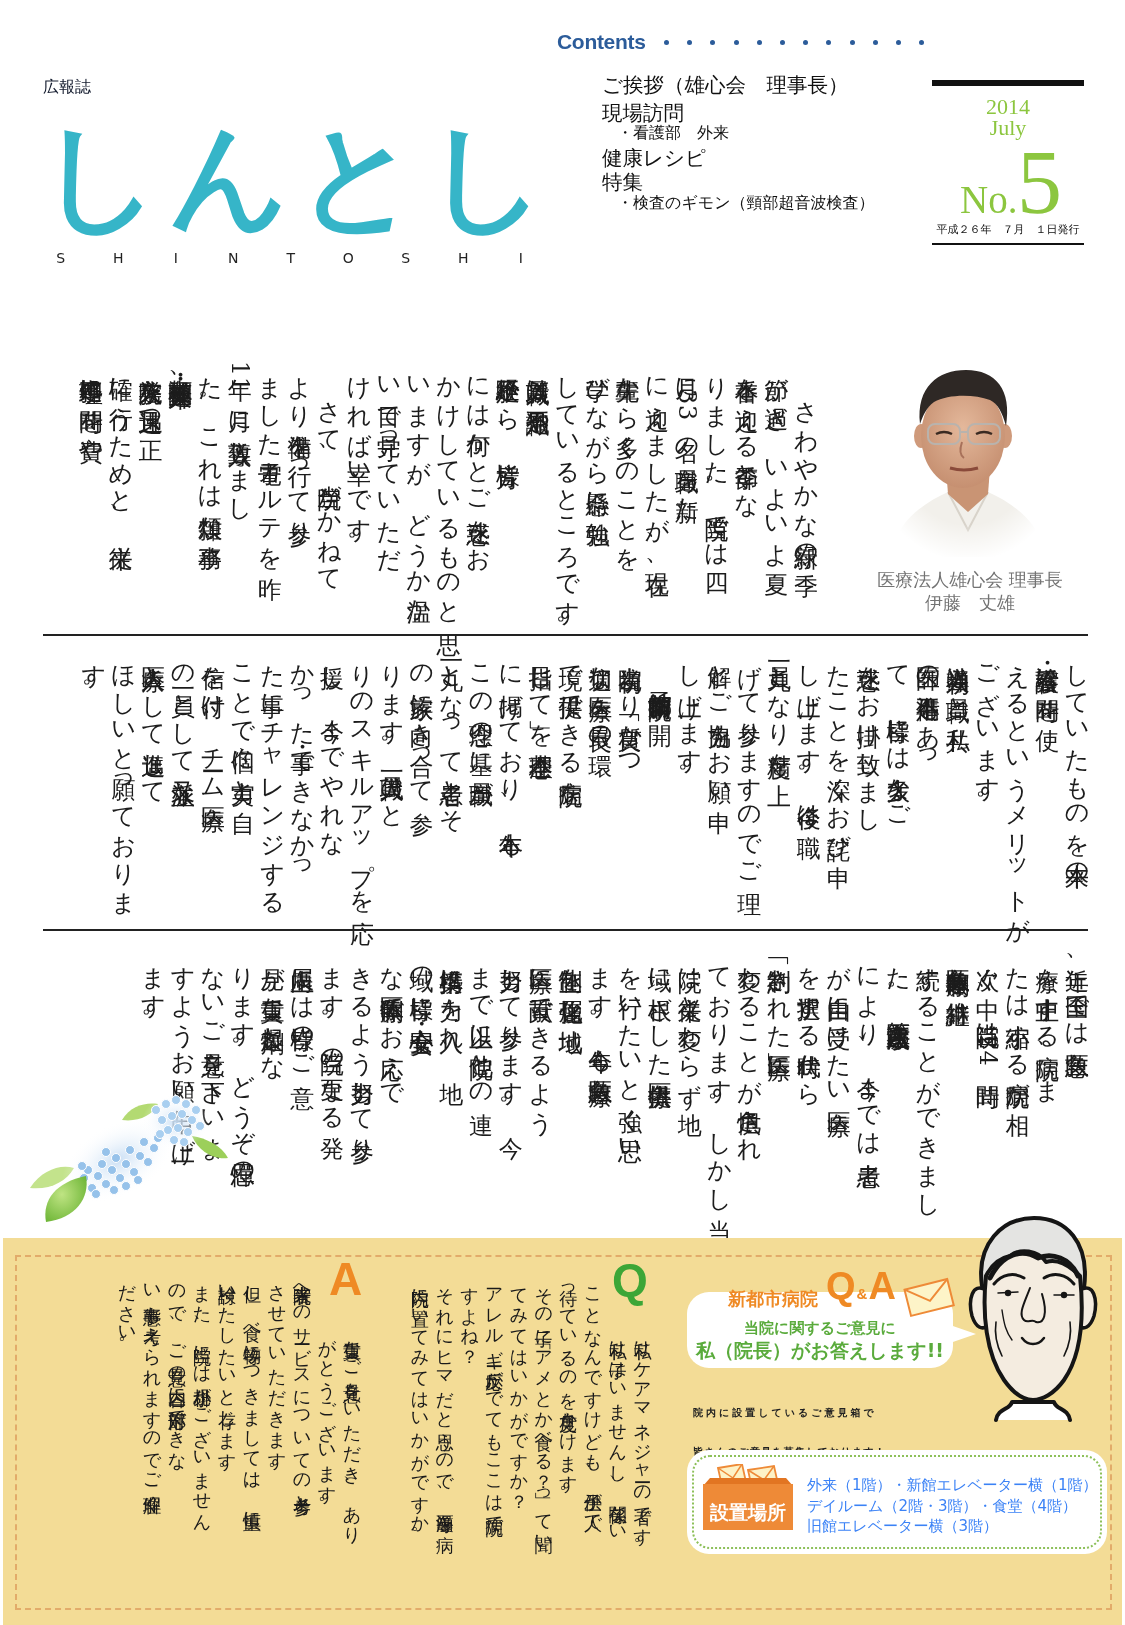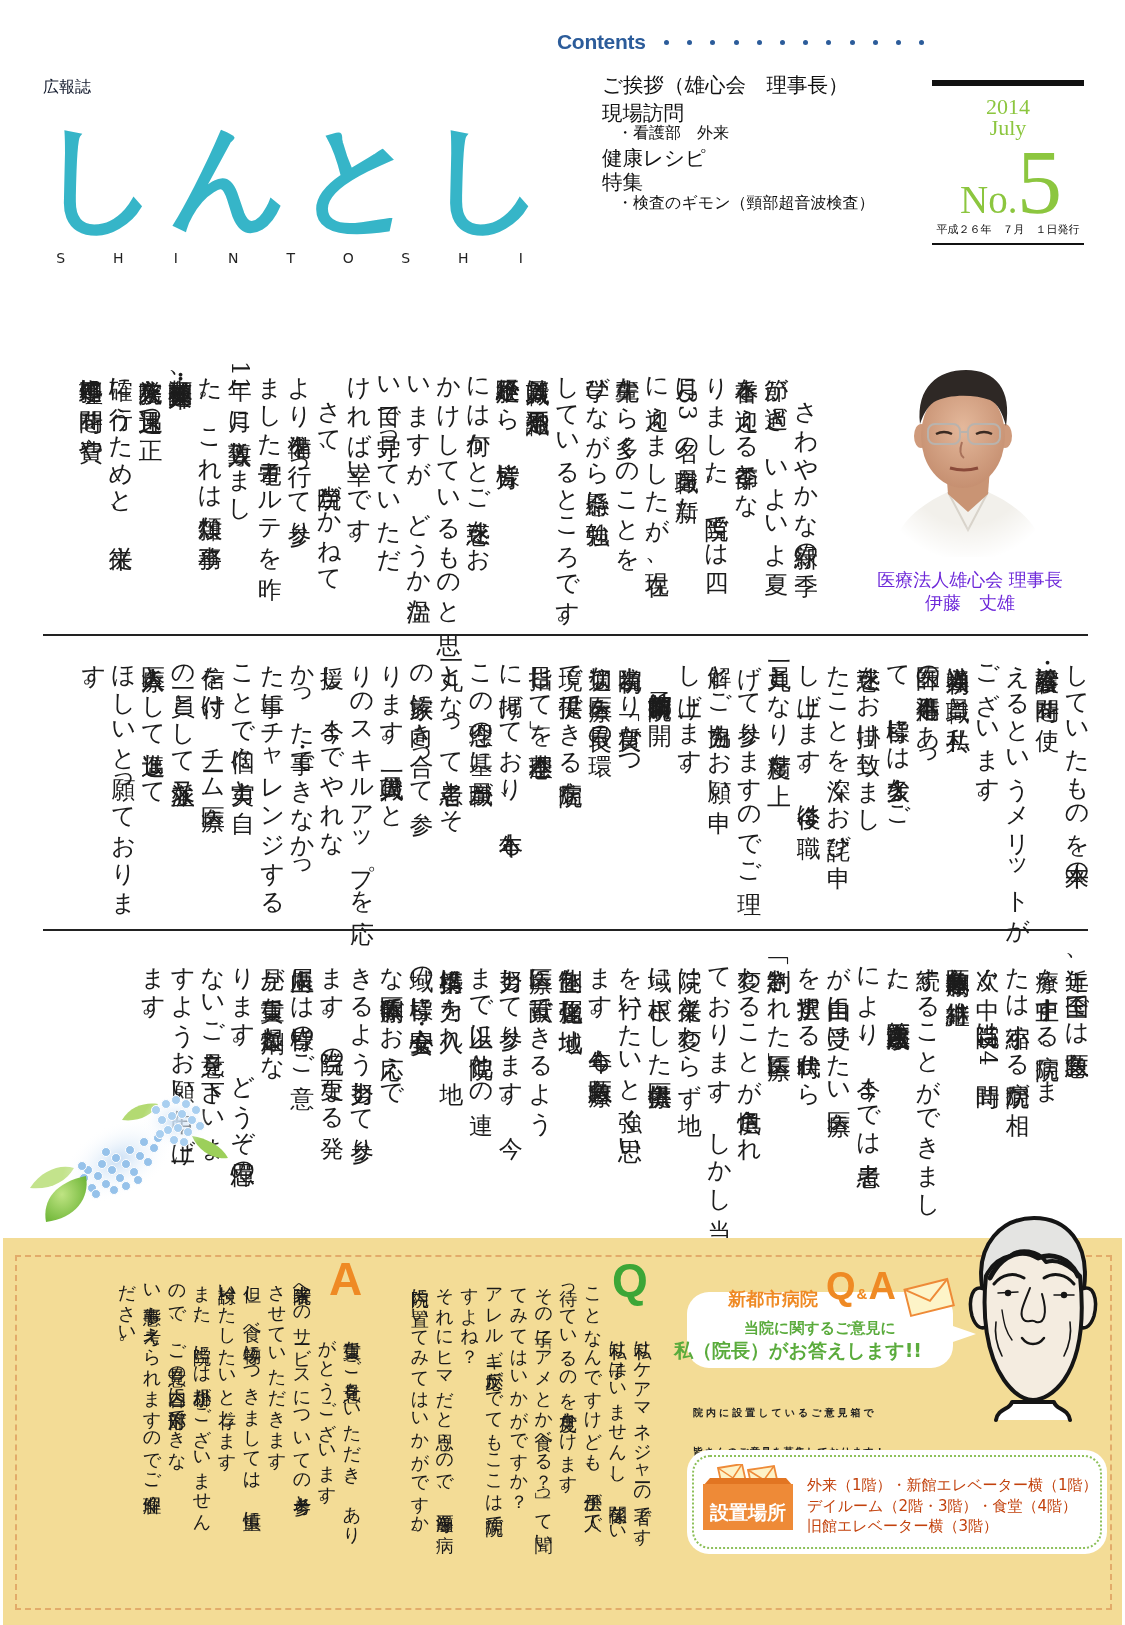--- a/index.html
+++ b/index.html
@@ -42,21 +42,21 @@
 
   
   .vt { position:absolute; writing-mode:vertical-rl; white-space:pre; font-family:"DejaVu Serif", serif;
     font-size:24px; line-height:29.8px; letter-spacing:0.8px; color:#1c1c1c; }
   .block1 { top:360px; right:305px; }
   .block2 { top:648px; right:34px; }
   .block3 { top:950px; right:34px; }
   .hrule { left:43px; width:1045px; height:2px; background:#222; }
 
   .portrait { left:878px; top:352px; }
-  .caption { left:860px; width:220px; text-align:center; font-size:18px; line-height:20px; white-space:nowrap; color:#6d28d9; }
+  .caption { left:860px; width:220px; text-align:center; font-size:18px; line-height:20px; white-space:nowrap; color:#737373; }
 
   .hydrangea { left:26px; top:1090px; }
 
   
   .qa-box { left:3px; top:1238px; width:1119px; height:387px; background:var(--qa_bg, #f3dc96); }
   .qa-dash { left:15px; top:1255px; width:1097px; height:355px; border:2px dashed var(--qa_dash, #e2ab6a); }
 
   .qa-letter { font-family:"Liberation Sans", sans-serif; font-weight:bold; font-size:46px; line-height:46px; }
   .q-letter { left:612px; top:1257px; color:var(--q_green, #3ca637); }
   .a-letter { left:329px; top:1256px; color:var(--a_orange, #ef8a24); }
@@ -73,37 +73,37 @@
     border-top:9px solid transparent; border-bottom:9px solid transparent; }
   .bubble-hospital { left:728px; top:1289px; font-family:"DejaVu Sans", sans-serif; font-weight:bold;
     font-size:18px; line-height:20px; color:var(--a_orange, #ef8a24); white-space:nowrap; }
   .bubble-qa { left:826px; top:1266px; display:flex; align-items:baseline; font-family:"Liberation Sans", sans-serif;
     font-weight:bold; color:var(--a_orange, #ef8a24); }
   .bubble-qa .big { font-size:38px; line-height:40px; }
   .bubble-qa .amp { font-size:15px; line-height:16px; margin:0 1px; }
   .bubble-env { left:902px; top:1276px; }
   .bubble-line1 { left:687px; top:1320px; width:266px; text-align:center; font-family:"DejaVu Sans", sans-serif;
     font-weight:bold; font-size:15px; line-height:17px; color:var(--bubble_green, #5aab3c); white-space:nowrap; }
-  .bubble-line2 { left:665px; top:1340px; width:266px; text-align:center; font-family:"DejaVu Sans", sans-serif;
+  .bubble-line2 { left:687px; top:1340px; width:266px; text-align:center; font-family:"DejaVu Sans", sans-serif;
     font-weight:bold; font-size:19px; line-height:21px; color:var(--bubble_green, #5aab3c); white-space:nowrap; }
 
   .cartoon { left:966px; top:1214px; }
 
   .notice { left:693px; font-family:"DejaVu Sans", sans-serif; font-weight:bold; font-size:10px; line-height:17px;
     color:#222; white-space:nowrap; }
   .notice1 { top:1404px; letter-spacing:3px; }
   .notice2 { top:1443px; letter-spacing:1.2px; }
 
   .loc-box { left:687px; top:1450px; width:420px; height:104px; background:#fff; border-radius:22px; }
   .loc-box-inner { position:absolute; left:5px; top:5px; right:5px; bottom:5px; border:2px dotted #8dc05a;
     border-radius:18px; }
   .loc-icon { left:702px; top:1464px; }
   .loc-label { left:703px; top:1501px; width:90px; text-align:center; font-family:"DejaVu Serif", serif;
     font-weight:bold; font-size:19px; line-height:22px; color:#fff; white-space:nowrap; }
-  .loc-line { left:807px; font-family:"DejaVu Sans", sans-serif; font-size:15px; line-height:18px; color:#c2410c;
+  .loc-line { left:807px; font-family:"DejaVu Sans", sans-serif; font-size:15px; line-height:18px; color:#3b82f6;
     white-space:nowrap;text-align:right; }
 </style>
 </head>
 <body style="--logo: #36b5c8; --contents: #2c5c9a; --issue_green: #8cc63f; --qa_bg: #f3dc96; --qa_dash: #e2ab6a; --q_green: #3ca637; --a_orange: #ef8a24; --bubble_green: #5aab3c; --location_orange: #ee8a37;">
 
 <div class="abs masthead-label">広報誌</div>
 <div class="abs logo">しんとし</div>
 <div class="abs romaji">
   <span>S</span>
   <span>H</span>

